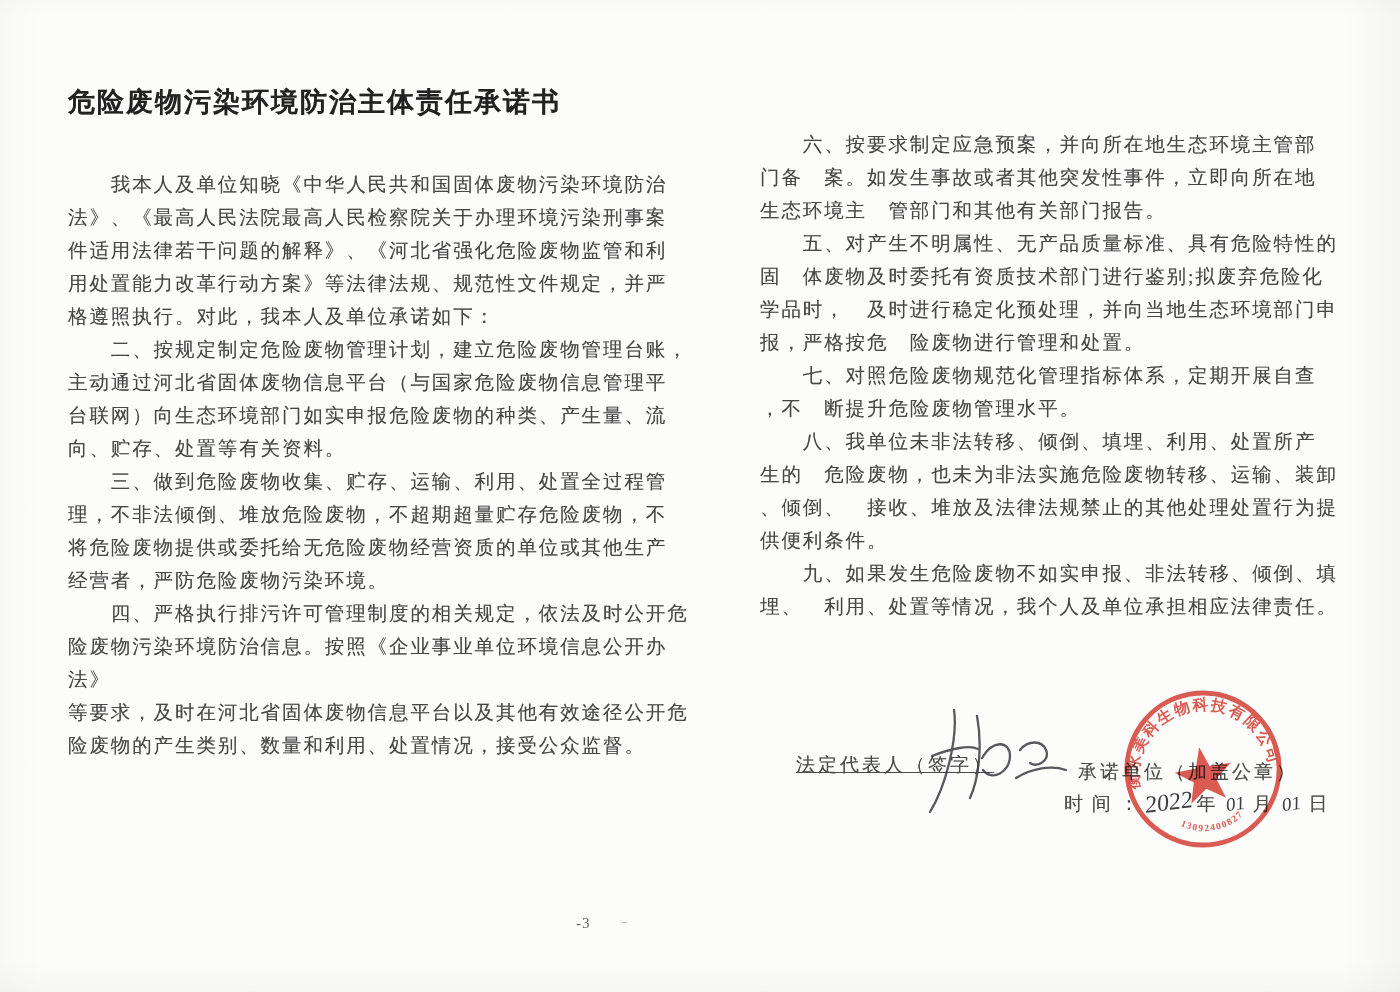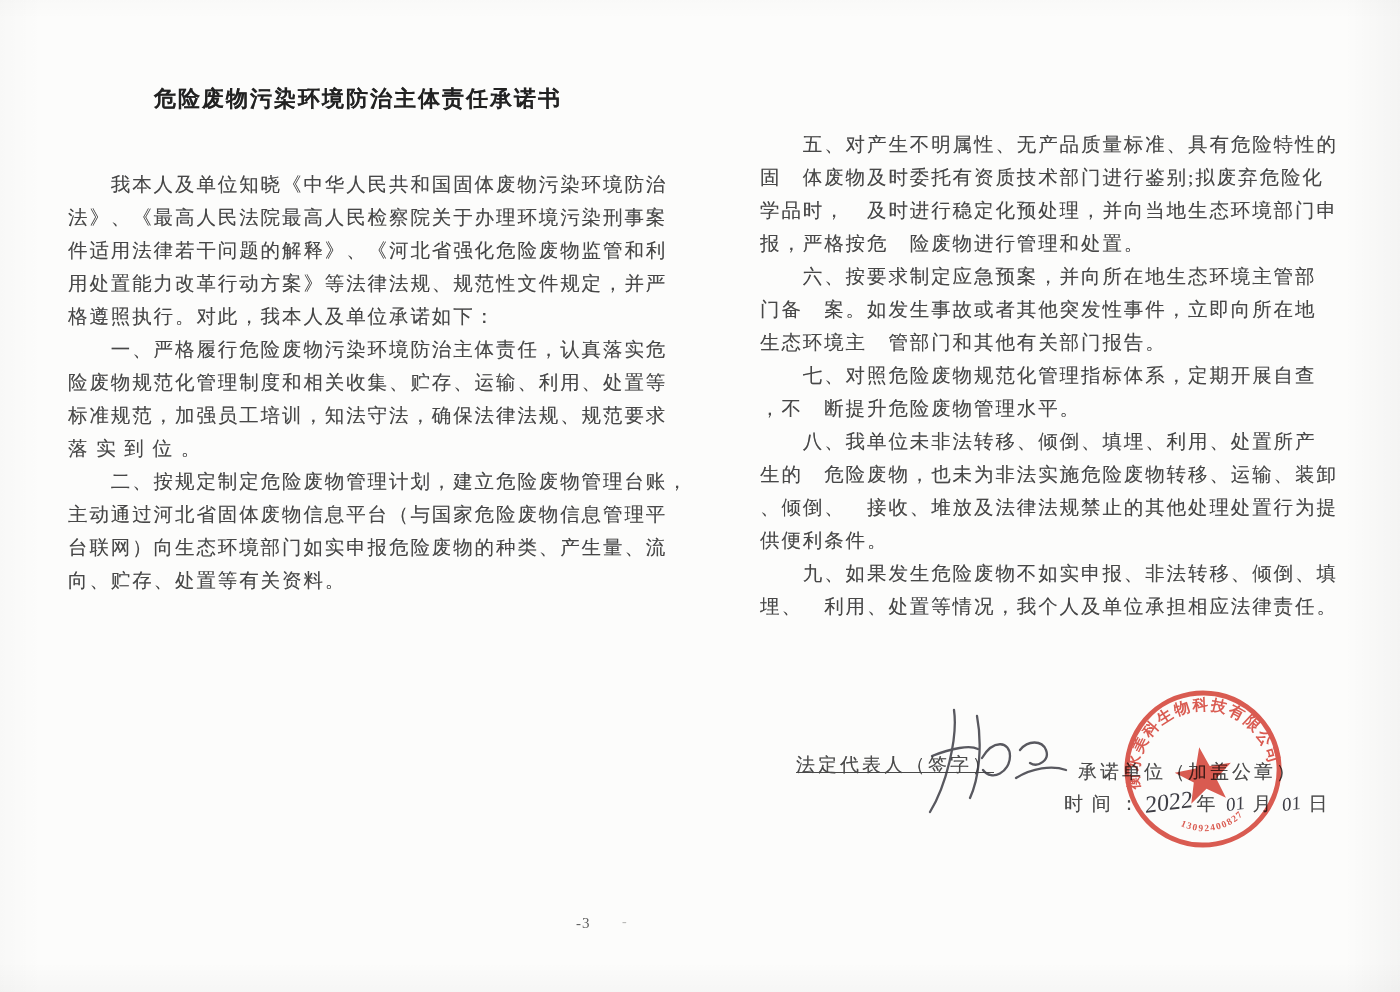--- a/index.html
+++ b/index.html
@@ -13,22 +13,21 @@
     position: relative;
     width: 1400px; height: 992px;
     background:
       linear-gradient(90deg, rgba(0,0,0,0.015) 0%, rgba(0,0,0,0) 3%, rgba(0,0,0,0) 96%, rgba(0,0,0,0.03) 100%),
       linear-gradient(180deg, rgba(0,0,0,0.012) 0%, rgba(0,0,0,0) 2%, rgba(0,0,0,0) 97%, rgba(0,0,0,0.025) 100%),
       #fcfcfb;
   }
   .doc-title {
     position: absolute;
     left: 68px; top: 84px; width: 580px;
-    text-align: center;
-    font-size: 22px; font-weight: bold;
+    font-size: 27px; font-weight: bold;
     color: #222222;
     letter-spacing: 2px;
     text-shadow: 0 0 0.6px rgba(40,40,40,0.55);
   }
   .col {
     position: absolute;
     font-size: 19.5px;
     line-height: 33px;
     color: #474747;
     letter-spacing: 1.9px;
@@ -88,38 +87,42 @@
 <div class="page">
 
   <div class="doc-title">危险废物污染环境防治主体责任承诺书</div>
 
   <div class="col col-left">
     <p class="para">　　我本人及单位知晓《中华人民共和国固体废物污染环境防治
 法》、《最高人民法院最高人民检察院关于办理环境污染刑事案
 件适用法律若干问题的解释》、《河北省强化危险废物监管和利
 用处置能力改革行动方案》等法律法规、规范性文件规定，并严
 格遵照执行。对此，我本人及单位承诺如下：</p>
-    <p class="para">　　一、严格履行危险废物污染环境防治主体责任，认真落实危
-险废物规范化管理制度和相关收集、贮存、运输、利用、处置等
-标准规范，加强员工培训，知法守法，确保法律法规、规范要求
-落 实 到 位 。</p>
     <p class="para">　　二、按规定制定危险废物管理计划，建立危险废物管理台账，
 主动通过河北省固体废物信息平台（与国家危险废物信息管理平
 台联网）向生态环境部门如实申报危险废物的种类、产生量、流
 向、贮存、处置等有关资料。</p>
+    <p class="para">　　三、做到危险废物收集、贮存、运输、利用、处置全过程管
+理，不非法倾倒、堆放危险废物，不超期超量贮存危险废物，不
+将危险废物提供或委托给无危险废物经营资质的单位或其他生产
+经营者，严防危险废物污染环境。</p>
+    <p class="para">　　四、严格执行排污许可管理制度的相关规定，依法及时公开危
+险废物污染环境防治信息。按照《企业事业单位环境信息公开办法》
+等要求，及时在河北省固体废物信息平台以及其他有效途径公开危
+险废物的产生类别、数量和利用、处置情况，接受公众监督。</p>
   </div>
 
   <div class="col col-right">
+    <p class="para">　　六、按要求制定应急预案，并向所在地生态环境主管部
+门备　案。如发生事故或者其他突发性事件，立即向所在地
+生态环境主　管部门和其他有关部门报告。</p>
     <p class="para">　　五、对产生不明属性、无产品质量标准、具有危险特性的
 固　体废物及时委托有资质技术部门进行鉴别;拟废弃危险化
 学品时，　及时进行稳定化预处理，并向当地生态环境部门申
 报，严格按危　险废物进行管理和处置。</p>
-    <p class="para">　　六、按要求制定应急预案，并向所在地生态环境主管部
-门备　案。如发生事故或者其他突发性事件，立即向所在地
-生态环境主　管部门和其他有关部门报告。</p>
     <p class="para">　　七、对照危险废物规范化管理指标体系，定期开展自查
 ，不　断提升危险废物管理水平。</p>
     <p class="para">　　八、我单位未非法转移、倾倒、填埋、利用、处置所产
 生的　危险废物，也未为非法实施危险废物转移、运输、装卸
 、倾倒、　接收、堆放及法律法规禁止的其他处理处置行为提
 供便利条件。</p>
     <p class="para">　　九、如果发生危险废物不如实申报、非法转移、倾倒、填
 埋、　利用、处置等情况，我个人及单位承担相应法律责任。</p>
   </div>
 

